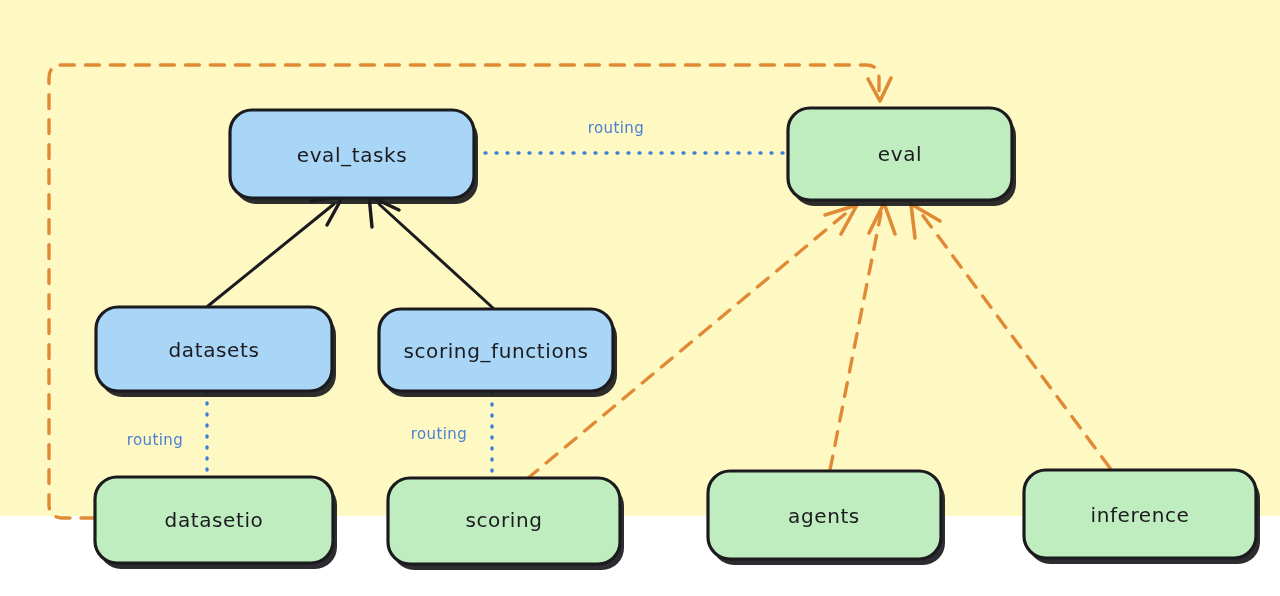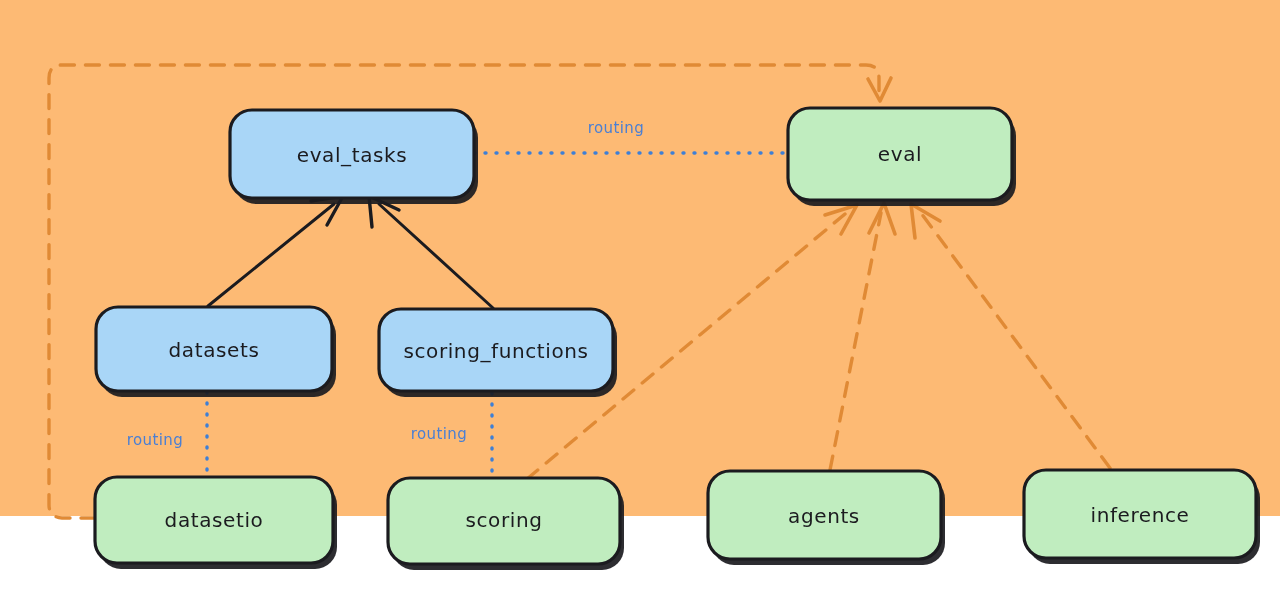--- a/index.html
+++ b/index.html
@@ -10,21 +10,21 @@
   body {
     width: 1280px;
     height: 596px;
     font-family: "DejaVu Sans", sans-serif;
     overflow: hidden;
   }
   #diagram-root {
     position: relative;
     width: 1280px;
     height: 516px;
-    background: #fdba74;
+    background: #fef9c3;
   }
   svg.canvas {
     position: absolute;
     top: 0; left: 0;
     width: 1280px;
     height: 596px;
   }
   .node-label {
     font-family: "DejaVu Sans", sans-serif;
     font-size: 20px;

